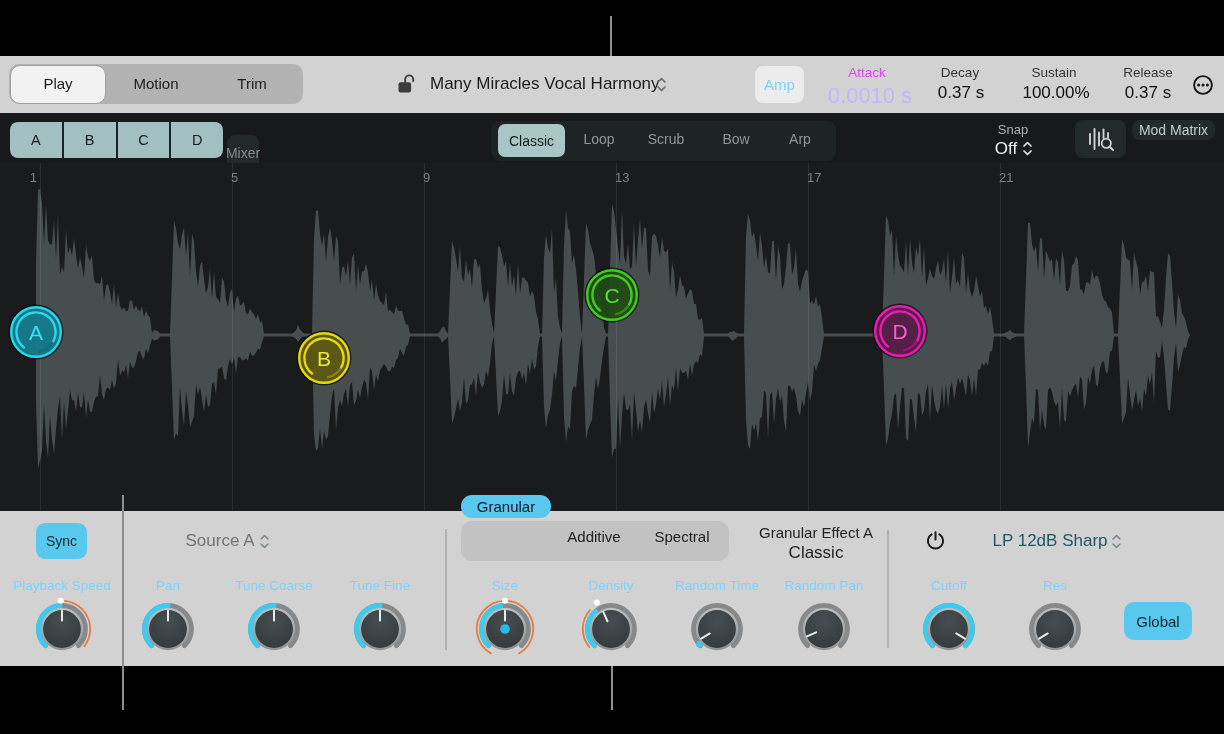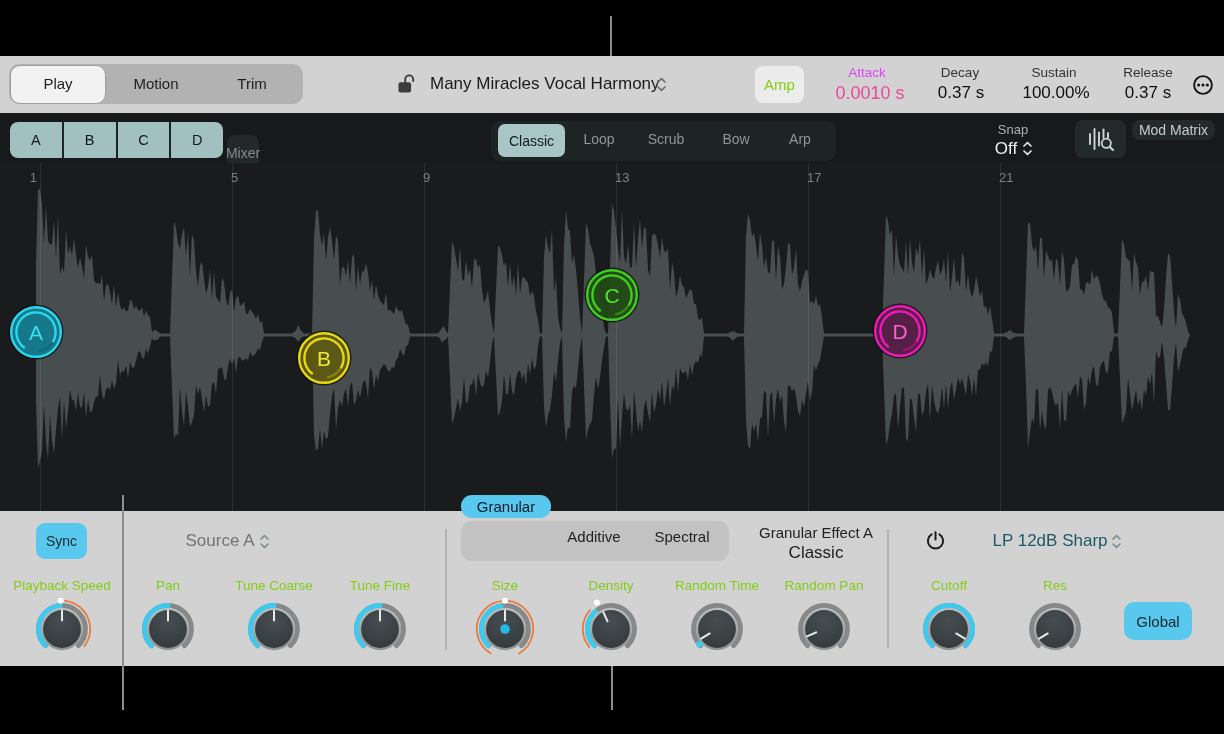--- a/index.html
+++ b/index.html
@@ -1,19 +1,19 @@
 <!DOCTYPE html>
 <html><head><meta charset="utf-8">
 <style>
 * { margin:0; padding:0; box-sizing:border-box; }
 html,body { width:1224px; height:734px; background:#000; font-family:"Liberation Sans", sans-serif; overflow:hidden; }
 #root { position:relative; width:1224px; height:734px; background:#000; }
 .abs { position:absolute; }
 .knob { position:absolute; }
-.lbl { position:absolute; font-size:13.5px; color:#84cc16; text-align:center; white-space:nowrap; transform:translateX(-50%); }
+.lbl { position:absolute; font-size:13.5px; color:#7dd3fc; text-align:center; white-space:nowrap; transform:translateX(-50%); }
 .btn { position:absolute; display:flex; align-items:center; justify-content:center; }
 </style></head>
 <body>
 <div id="root">
 
 
 <div class="abs" style="left:610px;top:16px;width:2px;height:40px;background:#8e8e8e"></div>
 
 
 <div class="abs" style="left:0;top:56px;width:1224px;height:57px;background:#d2d2d2"></div>
@@ -27,21 +27,21 @@
 <rect x="1.5" y="10.2" width="12.6" height="10.3" rx="2.1" fill="#3c3c3c"></rect>
     </svg>
 <div class="abs" style="left:430px;top:74px;font-size:17px;color:#1a1a1a">Many Miracles Vocal Harmony</div>
 <svg style="position:absolute;left:656px;top:77px" width="11" height="15" viewBox="0 0 11 15">
 <path d="M2 5 L5.5 1.6 L9 5" fill="none" stroke="#6f6f6f" stroke-width="1.7" stroke-linecap="round" stroke-linejoin="round"></path>
 <path d="M2 10 L5.5 13.4 L9 10" fill="none" stroke="#6f6f6f" stroke-width="1.7" stroke-linecap="round" stroke-linejoin="round"></path>
     </svg>
 <div class="abs" style="left:755px;top:66px;width:49px;height:37px;background:#ececec;border-radius:8px"></div>
 <div class="lbl" style="left:779.5px;top:76px;font-size:15px">Amp</div>
 <div class="lbl" style="left:867px;top:65px;font-size:13.5px;color:#d946ef">Attack</div>
-<div class="lbl" style="left:870px;top:83px;font-size:18px;color:#ec4899">0.0010 s</div>
+<div class="lbl" style="left:870px;top:83px;font-size:22px;color:#c4b5fd">0.0010 s</div>
 <div class="lbl" style="left:960px;top:65px;font-size:13.5px;color:#333">Decay</div>
 <div class="lbl" style="left:961px;top:83px;font-size:17px;color:#101010">0.37 s</div>
 <div class="lbl" style="left:1054px;top:65px;font-size:13.5px;color:#333">Sustain</div>
 <div class="lbl" style="left:1056px;top:83px;font-size:17px;color:#101010">100.00%</div>
 <div class="lbl" style="left:1148px;top:65px;font-size:13.5px;color:#333">Release</div>
 <div class="lbl" style="left:1148px;top:83px;font-size:17px;color:#101010">0.37 s</div>
 <svg style="position:absolute;left:1192.5px;top:74.5px" width="20" height="20" viewBox="0 0 20 20">
 <circle cx="10" cy="10" r="8.9" fill="none" stroke="#151515" stroke-width="1.9"></circle>
 <circle cx="5.6" cy="10" r="1.55" fill="#151515"></circle>
       <circle cx="10" cy="10" r="1.55" fill="#151515"></circle>

